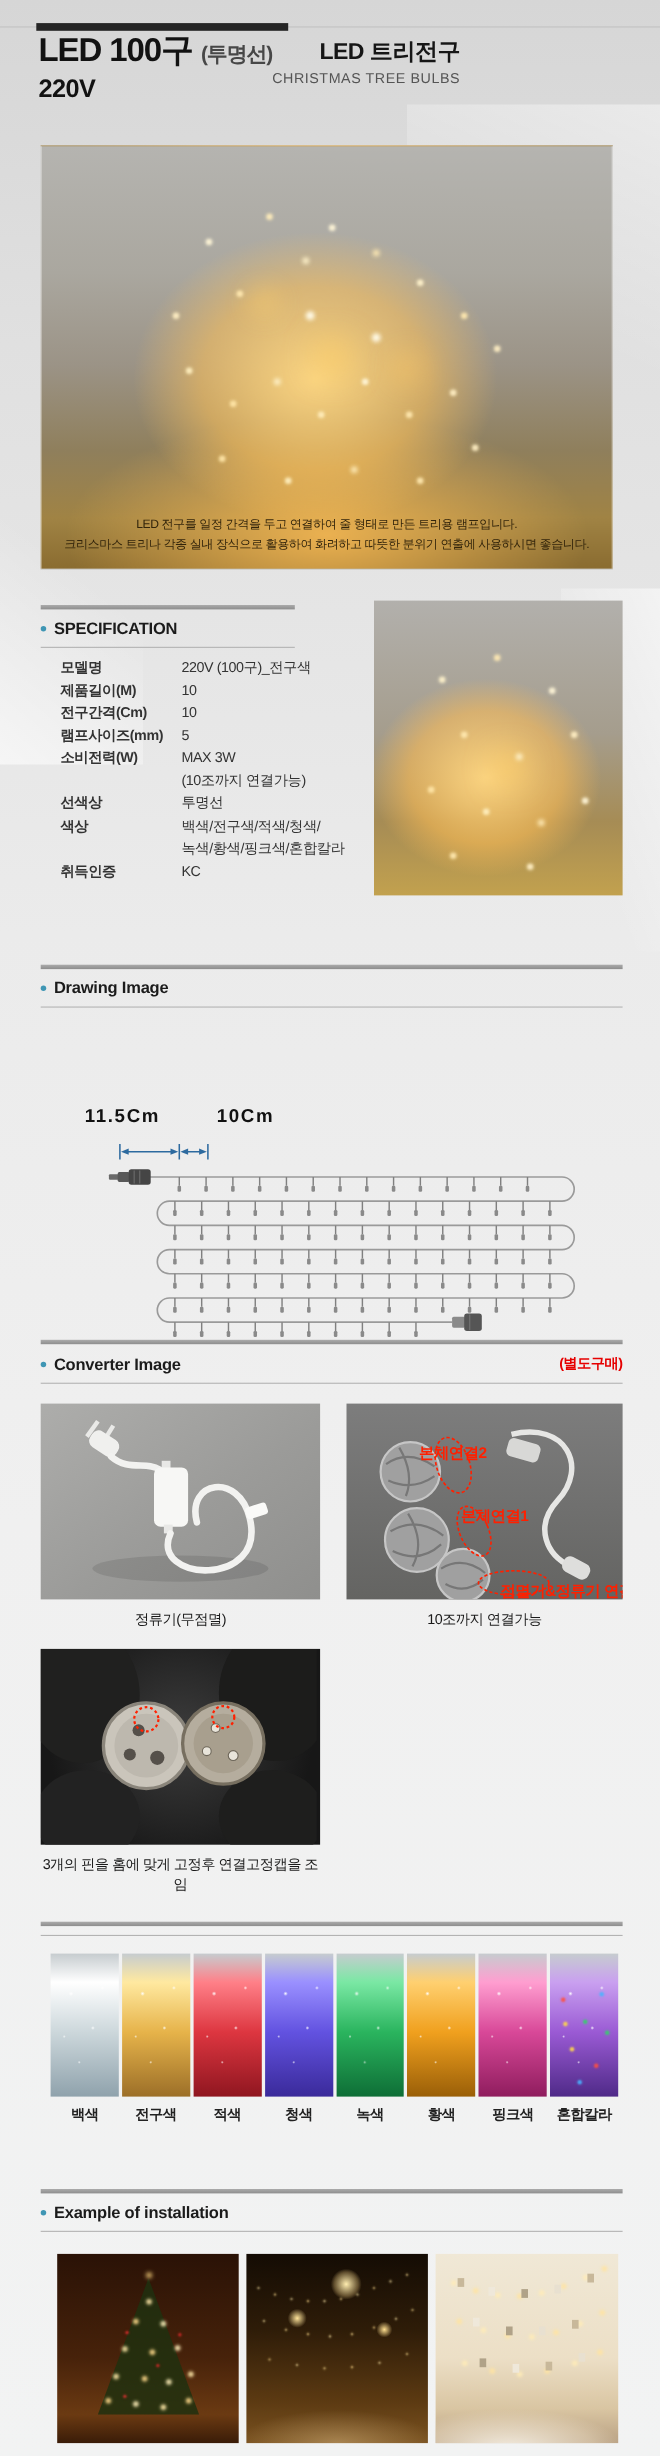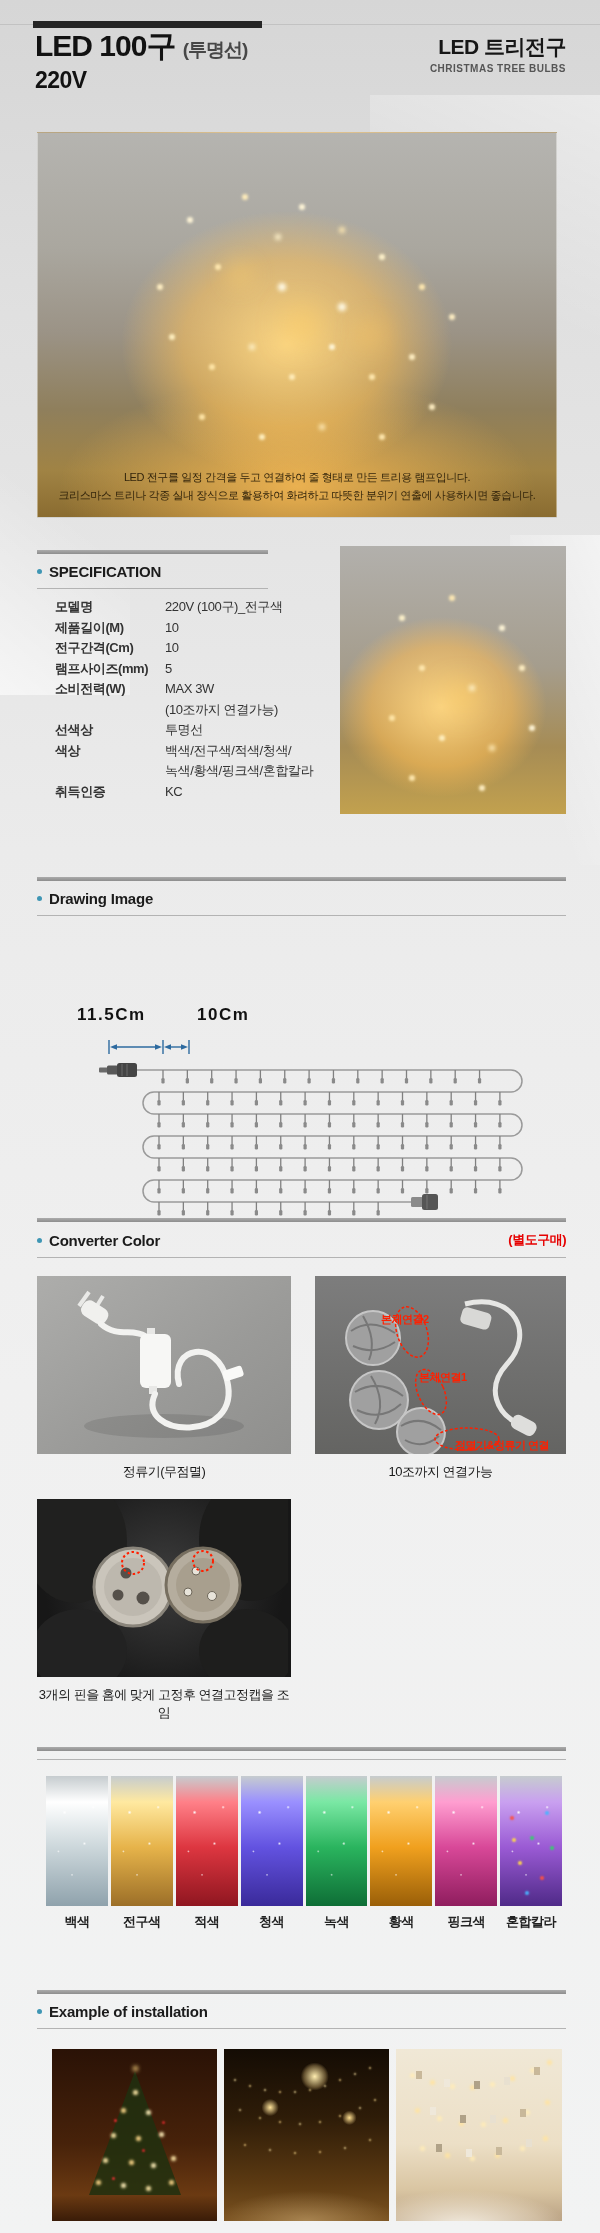--- a/index.html
+++ b/index.html
@@ -8,27 +8,27 @@
     background:linear-gradient(180deg,#d6d6d6 0%,#e0e0e0 14%,#ebebeb 38%,#f0f0f0 62%,#f2f3f3 100%);}
   
   .sheen{position:absolute;pointer-events:none;}
   .sheen-tr{top:95px;right:0;width:230px;height:310px;background:linear-gradient(205deg,rgba(255,255,255,.45),rgba(255,255,255,0) 60%);}
   .sheen-bl{top:425px;left:0;width:130px;height:270px;background:linear-gradient(38deg,rgba(255,255,255,.6),rgba(255,255,255,0) 62%);}
   .sheen-r2{top:535px;right:0;width:90px;height:330px;background:linear-gradient(250deg,rgba(255,255,255,.55),rgba(255,255,255,0) 70%);}
 
   
   .top-rule{position:absolute;top:24px;left:0;right:0;height:1px;background:#c2c2c2;}
   .top-bar{position:absolute;top:21px;left:33px;width:229px;height:7px;background:#252525;}
-  .header-row{position:absolute;top:30px;left:35px;right:34px;display:flex;justify-content:space-between;align-items:flex-start;}
+  .header-row{position:absolute;top:30px;left:35px;right:34px;display:flex;align-items:flex-start;}
   .title-main{font-size:30px;font-weight:bold;color:#121212;letter-spacing:-1px;line-height:32px;}
   .title-suffix{font-size:19px;font-weight:bold;color:#474747;letter-spacing:-1px;}
   .voltage{font-size:23px;font-weight:bold;color:#121212;letter-spacing:-0.5px;margin-top:1px;}
   .brand-block{text-align:right;margin-top:3px;}
   .brand{font-size:21px;font-weight:bold;color:#161616;letter-spacing:-0.5px;}
-  .brand-sub{font-size:10px;font-weight:bold;color:#555;letter-spacing:.5px;margin-top:2px;}
+  .brand-sub{font-size:13px;font-weight:normal;color:#555;letter-spacing:.5px;margin-top:2px;}
 
   
   .hero{position:absolute;top:132px;left:37px;width:520px;height:386px;overflow:hidden;
     border:1px solid rgba(255,255,255,.4);box-sizing:border-box;
     background:
       radial-gradient(ellipse 230px 185px at 48% 55%, rgba(255,216,130,.95), rgba(255,195,90,.55) 45%, rgba(225,180,95,0) 72%),
       radial-gradient(ellipse 330px 150px at 50% 92%, rgba(255,190,85,.8), rgba(170,125,55,0) 72%),
       linear-gradient(180deg,#b5b4b0 0%,#aaa79f 30%,#9b9386 52%,#8f7f5c 72%,#a08344 88%,#8a6c30 100%);}
   .hero-dots{position:absolute;top:0;left:0;width:4px;height:4px;border-radius:50%;background:transparent;box-shadow:
     150px 85px 3px 1px #fff6d8,205px 62px 3px 1px #ffedbb,238px 102px 4px 1px #fff3cc,
@@ -78,21 +78,21 @@
   .draw-svg{position:absolute;top:85px;left:0;}
 
   
   .cv-section{position:absolute;top:1218px;left:37px;width:529px;}
   .cv-grid{margin-top:18px;display:grid;grid-template-columns:254px 251px;column-gap:24px;row-gap:21px;}
   .cv-photo{position:relative;height:178px;overflow:hidden;}
   .cv1,.cv2{background:linear-gradient(145deg,#adadab 0%,#9b9b99 55%,#8f8f8d 100%);}
   .cv3{background:linear-gradient(180deg,#7d7d7d 0%,#646462 100%);}
   .cv4{background:radial-gradient(circle at 50% 45%, #3d3d3d 0%, #171717 75%);}
   .cv-caption{margin-top:9px;text-align:center;font-size:13px;color:#1a1a1a;letter-spacing:-0.5px;height:15px;}
-  .cv-anno{position:absolute;font-size:11px;font-weight:bold;color:#ff2000;letter-spacing:-0.5px;white-space:nowrap;}
+  .cv-anno{position:absolute;font-size:14px;font-weight:bold;color:#ff2000;letter-spacing:-0.5px;white-space:nowrap;}
   .anno-a{left:66px;top:36px;}
   .anno-b{left:104px;top:94px;}
   .anno-c{left:140px;top:162px;}
 
   
   .pc-section{position:absolute;top:1747px;left:37px;width:529px;}
   .sw-row{margin-top:16px;margin-left:9px;width:516px;display:flex;gap:3px;}
   .sw{flex:1;}
   .sw-box{position:relative;height:130px;overflow:hidden;}
   .sw-box::before{content:"";position:absolute;inset:0;background:
@@ -479,21 +479,21 @@
         </g>
       </svg>
     </div>
   </div>
 
   <div class="cv-section">
     <div class="sec-bar"></div>
     <div class="sec-title">
       <span class="t">
           <span class="dot"></span>
-          <span>Converter Color</span>
+          <span>Converter Image</span>
         </span>
       <span class="note">(별도구매)</span>
     </div>
     <div class="sec-line"></div>
     <div class="cv-grid">
       <div>
         <div class="cv-photo cv1">
           <svg width="254" height="178" viewBox="0 0 254 178">
             <ellipse cx="127" cy="150" rx="80" ry="12" fill="rgba(0,0,0,.10)"></ellipse>
             <line x1="52" y1="16" x2="42" y2="30" stroke="#e9e9e7" stroke-width="4"></line>

